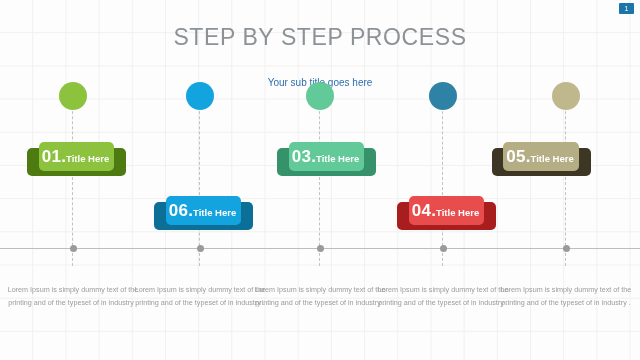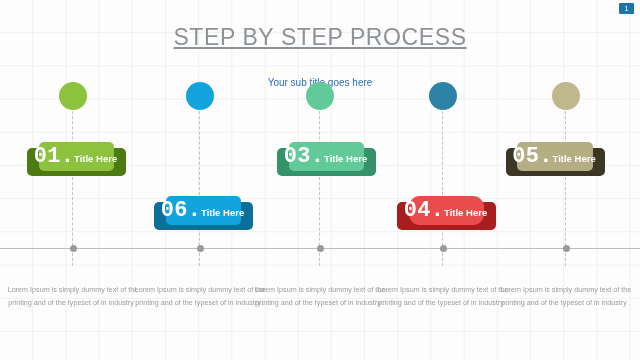--- a/index.html
+++ b/index.html
@@ -136,24 +136,24 @@
     align-items: baseline;
     justify-content: center;
     width: 100%;
     height: 29px;
     border-radius: 5px;
     padding: 0 13px 0 11px;
     margin: 0 -13px 0 -11px;
     box-sizing: border-box;
   }
   .badge .num {
-    font-size: 22px;
+    font-size: 17px;
     font-weight: bold;
     letter-spacing: 0.2px;
-    font-family: Liberation Mono, monospace;
+    font-family: Liberation Sans, sans-serif;
     line-height: 29px;
   }
   .badge .ttl {
     font-size: 9.5px;
     font-weight: bold;
     font-family: "Liberation Sans", sans-serif;
     line-height: 29px;
   }
 
   
@@ -168,21 +168,21 @@
     font-family: "Liberation Sans", sans-serif;
   }
 </style>
 </head>
 <body>
 
 <div id="slide">
 
   <div class="page-badge" style="background: rgb(27, 117, 168);">1</div>
 
-  <div class="title" style="color: rgb(141, 146, 150); text-decoration: underline;">STEP BY STEP PROCESS</div>
+  <div class="title" style="color: rgb(141, 146, 150);">STEP BY STEP PROCESS</div>
 
   <div class="subtitle" style="color: rgb(47, 111, 173); margin-top: 32px;">Your sub title goes here</div>
 
   <div class="timeline-line" style="background: rgb(189, 189, 189);"></div>
 
   <div id="steps-root">
       <div class="step" style="left: 73px;">
         <div class="dashed"></div>
         <div class="circle" style="background: rgb(140, 194, 61);"></div>
         <div class="dot" style="background: rgb(154, 154, 154);"></div>
@@ -221,32 +221,32 @@
         </div>
       </div>
       <div class="caption" style="left: 250px;">Lorem Ipsum is simply dummy text of the printing and of the typeset of in  industry .</div>
       <div class="step" style="left: 443px;">
         <div class="dashed"></div>
         <div class="circle" style="background: rgb(45, 130, 165);"></div>
         <div class="dot" style="background: rgb(154, 154, 154);"></div>
       </div>
       <div class="badge" style="left: 397px; top: 196px; width: 99px;">
         <div class="shadow" style="background: rgb(168, 29, 29);"></div>
-        <div class="face" style="background: linear-gradient(rgb(233, 76, 76), rgb(233, 76, 76)); border-radius: 11px;">
+        <div class="face" style="background: linear-gradient(rgb(233, 76, 76), rgb(233, 76, 76));">
           <span class="num">04.</span>
           <span class="ttl">Title Here</span>
         </div>
       </div>
       <div class="caption" style="left: 373px;">Lorem Ipsum is simply dummy text of the printing and of the typeset of in  industry .</div>
       <div class="step" style="left: 566px;">
         <div class="dashed"></div>
         <div class="circle" style="background: rgb(192, 184, 141);"></div>
         <div class="dot" style="background: rgb(154, 154, 154);"></div>
       </div>
-      <div class="badge" style="left: 506px; top: 142px; width: 99px; padding-left: 10px;">
+      <div class="badge" style="left: 492px; top: 142px; width: 99px; padding-left: 10px;">
         <div class="shadow" style="background: rgb(61, 54, 36);"></div>
         <div class="face" style="background: linear-gradient(rgb(181, 173, 132), rgb(181, 173, 132));">
           <span class="num">05.</span>
           <span class="ttl">Title Here</span>
         </div>
       </div>
       <div class="caption" style="left: 496px;">Lorem Ipsum is simply dummy text of the printing and of the typeset of in  industry .</div>
     </div>
 
 </div>

